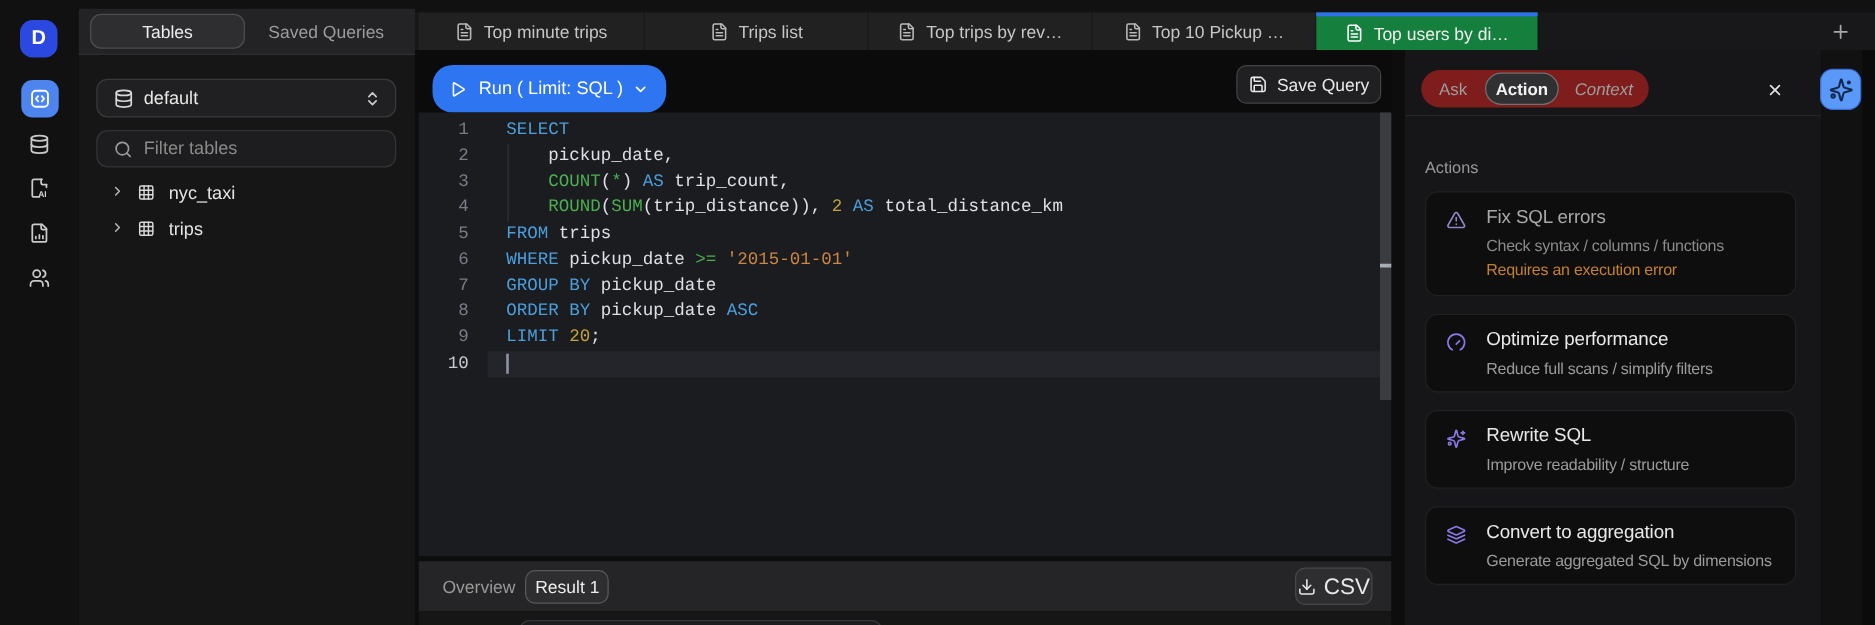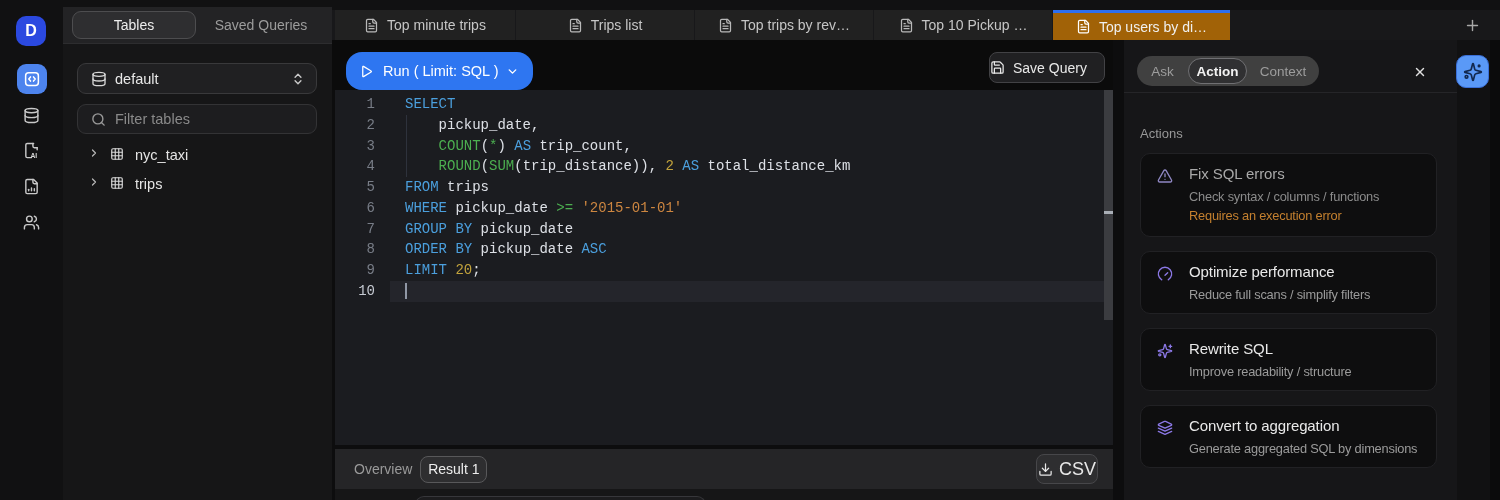--- a/index.html
+++ b/index.html
@@ -21,28 +21,28 @@
 #lpsaved { left:133px; top:4px; width:130px; height:28px; color:#9c9c9c; font-size:14px; display:flex; align-items:center; justify-content:center; }
 #lpselect { left:14px; top:63px; width:240px; height:31px; border-radius:9px; border:1px solid #39393b; background:#202022; color:#e8e8e8; font-size:14.5px; display:flex; align-items:center; }
 #lpfilter { left:14px; top:104px; width:240px; height:30px; border-radius:9px; border:1px solid #333335; background:#1d1d1f; color:#8a8a8a; font-size:14.5px; display:flex; align-items:center; }
 .trow { left:0; width:269px; height:29px; display:flex; align-items:flex-start; color:#e4e4e4; font-size:14.5px; }
 
 
 #tabbar { left:332px; top:0; width:1168px; height:40px; background:#111112; }
 #tabstrip { left:0; top:10px; width:1168px; height:30px; background:#18181a; }
 .tab { top:10px; height:30px; background:#212121; color:#c6c6c6; font-size:14px; display:flex; align-items:center; justify-content:center; gap:8px; }
 .tab svg { flex:0 0 auto; color:#b9b9b9; }
-#tabactive { background:#a16207; color:#f0f0f0; border-top:3px solid #2d6ff0; }
+#tabactive { background:#15803d; color:#f0f0f0; border-top:3px solid #2d6ff0; }
 #tabactive svg { color:#fff; }
 #plus { left:1132px; top:17px; width:17px; height:17px; color:#a8a8a8; }
 
 
 #toolbar { left:332px; top:40px; width:781px; height:50px; background:#0b0b0b; }
 #runbtn { left:14px; top:12px; width:187px; height:38px; border-radius:16px; background:#2e76f1; color:#fff; font-size:14.5px; display:flex; align-items:center; }
-#savebtn { left:657px; top:12px; width:116px; height:31px; border-radius:8px; background:#202022; border:1px solid #424245; color:#e9e9e9; font-size:14px; display:flex; align-items:center; gap:8px; }
+#savebtn { left:657px; top:12px; width:116px; height:31px; border-radius:8px; background:#202022; border:1px solid #424245; color:#e9e9e9; font-size:14px; display:flex; align-items:center; justify-content:center; gap:8px; }
 
 
 #editor { left:335px; top:90px; width:778px; height:355px; background:#1b1c20; font-family:"Liberation Mono",monospace; font-size:14px; line-height:20.75px; color:#dde0e6; }
 #activeline { left:55px; top:190.75px; width:714px; height:20.75px; background:#24252b; }
 #gutter { left:0; top:4px; width:40px; text-align:right; color:#787d87; white-space:pre; }
 #gutter .cur { color:#c6cad2; }
 #code { left:70px; top:4px; white-space:pre; color:#dde0e6; }
 .k { color:#4b9fdd; } .f { color:#4caf50; } .n { color:#c2a33c; } .s { color:#cd8640; } .o { color:#4caf50; }
 #indentguide { left:70.5px; top:24.75px; width:1px; height:62.25px; background:#2e323c; }
 #cursor { left:70px; top:193px; width:1.5px; height:16px; background:#9097a5; }
@@ -53,24 +53,24 @@
 #resultbar { left:335px; top:449px; width:778px; height:40px; background:#252527; display:flex; align-items:center; }
 #overview { margin-left:19px; color:#9a9a9a; font-size:14px; }
 #result1 { margin-left:8px; width:67px; height:27px; border:1px solid #58585a; border-radius:8px; background:#2e2e30; color:#ededed; font-size:14px; display:flex; align-items:center; justify-content:center; }
 #csvbtn { position:absolute; left:701px; top:5px; width:62px; height:30px; border-radius:8px; border:1px solid #47474a; background:#2e2e30; color:#e8e8e8; font-size:18px; display:flex; align-items:center; justify-content:center; gap:6px; }
 #belowbar { left:335px; top:489px; width:778px; height:11px; background:#161617; }
 #partial { left:80px; top:7px; width:291px; height:10px; border:1.5px solid #37373b; border-bottom:none; border-radius:9px 9px 0 0; background:#1c1c1e; }
 
 
 #rp { left:1124px; top:40px; width:333px; height:460px; background:#161618; }
 #rphead { left:0; top:0; width:333px; height:53px; border-bottom:1px solid #252528; }
-#seg { left:13px; top:16px; width:182px; height:30px; border-radius:15px; background:#404040; display:flex; align-items:center; color:#9d9d9d; font-size:13.5px; }
+#seg { left:13px; top:16px; width:182px; height:30px; border-radius:15px; background:#7f1d1d; display:flex; align-items:center; color:#9d9d9d; font-size:13.5px; }
 #segask { width:51px; text-align:center; }
 #segaction { width:59px; height:26px; border-radius:13px; background:#303032; border:1px solid #707073; color:#f2f2f2; font-weight:600; display:flex; align-items:center; justify-content:center; }
-#segctx { width:72px; text-align:center; }
+#segctx { width:72px; text-align:center;font-style:italic; }
 #closex { left:1413px; top:65px; width:14px; height:14px; color:#e0e0e0; }
 #actionslabel { left:16px; top:86px; color:#989898; font-size:13px; }
 .card { left:16px; width:297px; background:#0e0e0f; border:1px solid #212124; border-radius:10px; }
 .card .ico { position:absolute; left:16px; top:14.5px; width:16px; height:16px; color:#8b78e6; }
 .card .tt { position:absolute; left:48px; top:11.5px; color:#e9e9e9; font-size:15px; letter-spacing:-0.1px; line-height:18px; }
 .card .st { position:absolute; left:48px; top:34.5px; color:#9b9b9b; font-size:12.8px; letter-spacing:-0.2px; line-height:17px; white-space:nowrap; }
 .card.dim .tt { color:#a9a9a9; } .card.dim .st { color:#8b8b8b; } .card.dim .ico { color:#8f87c3; }
 .card .warn { position:absolute; left:48px; top:53.5px; color:#c4802f; font-size:12.8px; letter-spacing:-0.2px; line-height:17px; }
 
 

